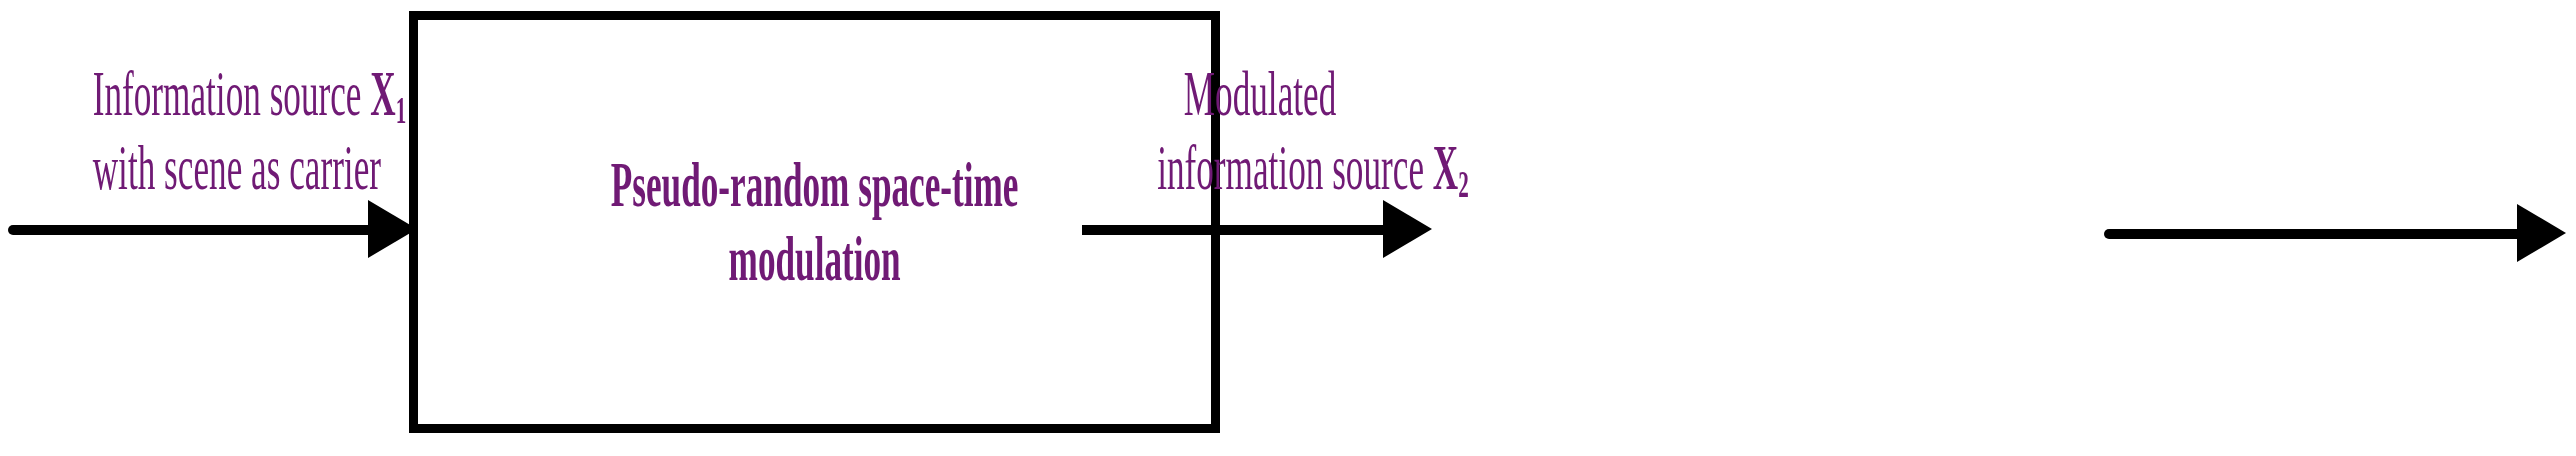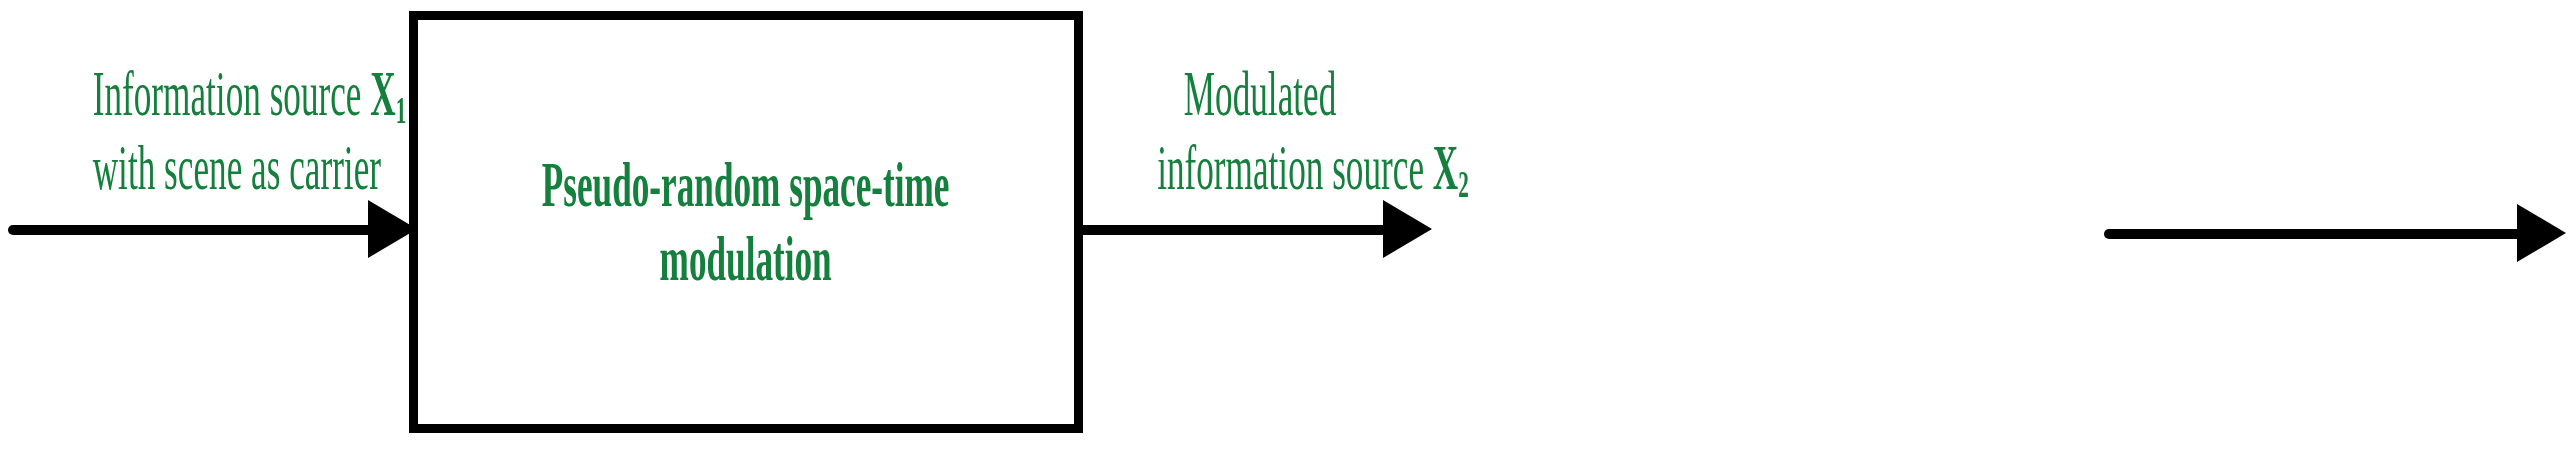--- a/index.html
+++ b/index.html
@@ -1,37 +1,37 @@
 <!DOCTYPE html>
 <html style="font-size:12px"><head>
 <meta charset="utf-8">
 <style>
   html, body { margin: 0; padding: 0; background: #ffffff; }
   .canvas {
     position: relative;
     width: 2576px;
     height: 457px;
     background: #ffffff;
-    color: #15803d;
+    color: #701a75;
     font-family: "Liberation Serif", "DejaVu Serif", serif;
     overflow: hidden;
   }
 
   
   .box {
     position: absolute;
     box-sizing: border-box;
     border: 9.7px solid #000000;
     background: #ffffff;
     display: flex;
     align-items: center;
     justify-content: center;
     text-align: center;
   }
-  .box1 { left: 409px;  top: 10.5px; width: 674px; height: 422px; font-family: Liberation Serif, serif; }
+  .box1 { left: 409px;  top: 10.5px; width: 811px; height: 422px; font-family: Liberation Serif, serif; }
   .box2 { left: 1432px; top: 16.5px; width: 674px; height: 423px; }
 
   
   .txt {
     font-size: 64px;
     line-height: 74px;
     transform: scaleX(0.55);
     transform-origin: 50% 50%;
   }
   .line { white-space: nowrap; }

